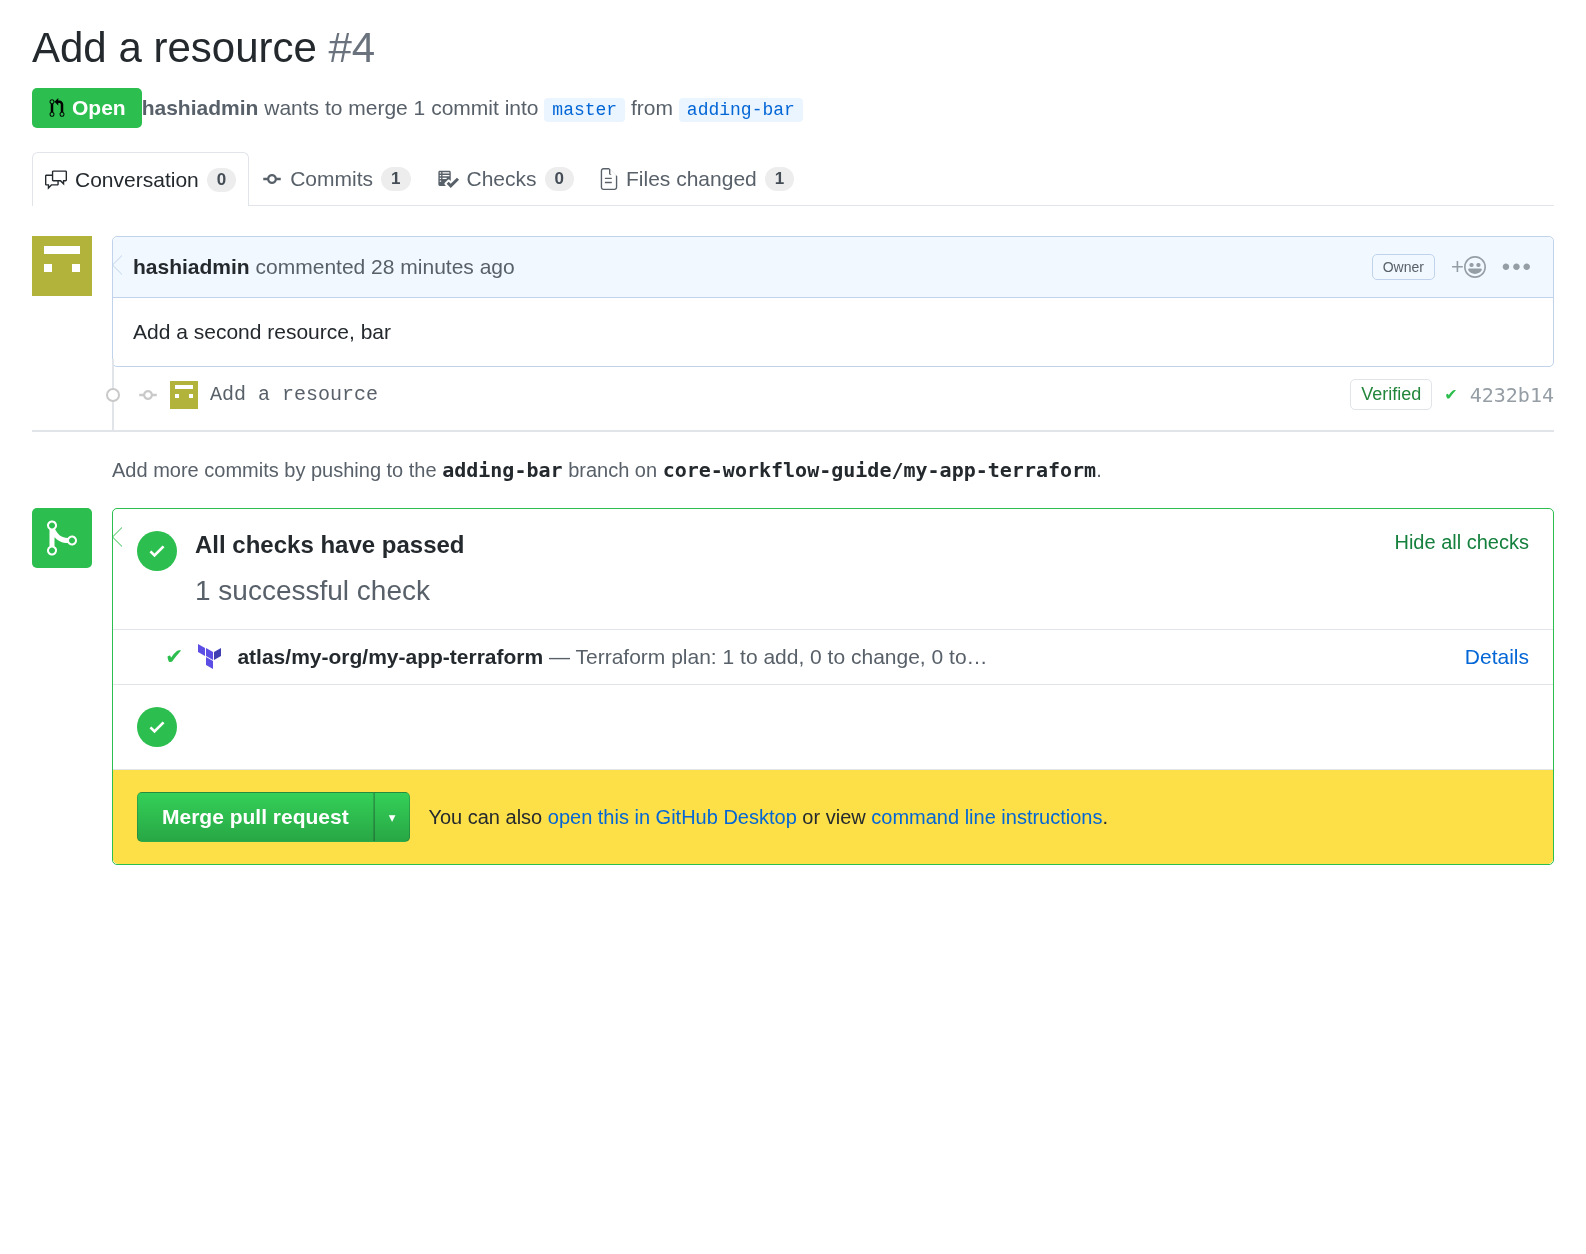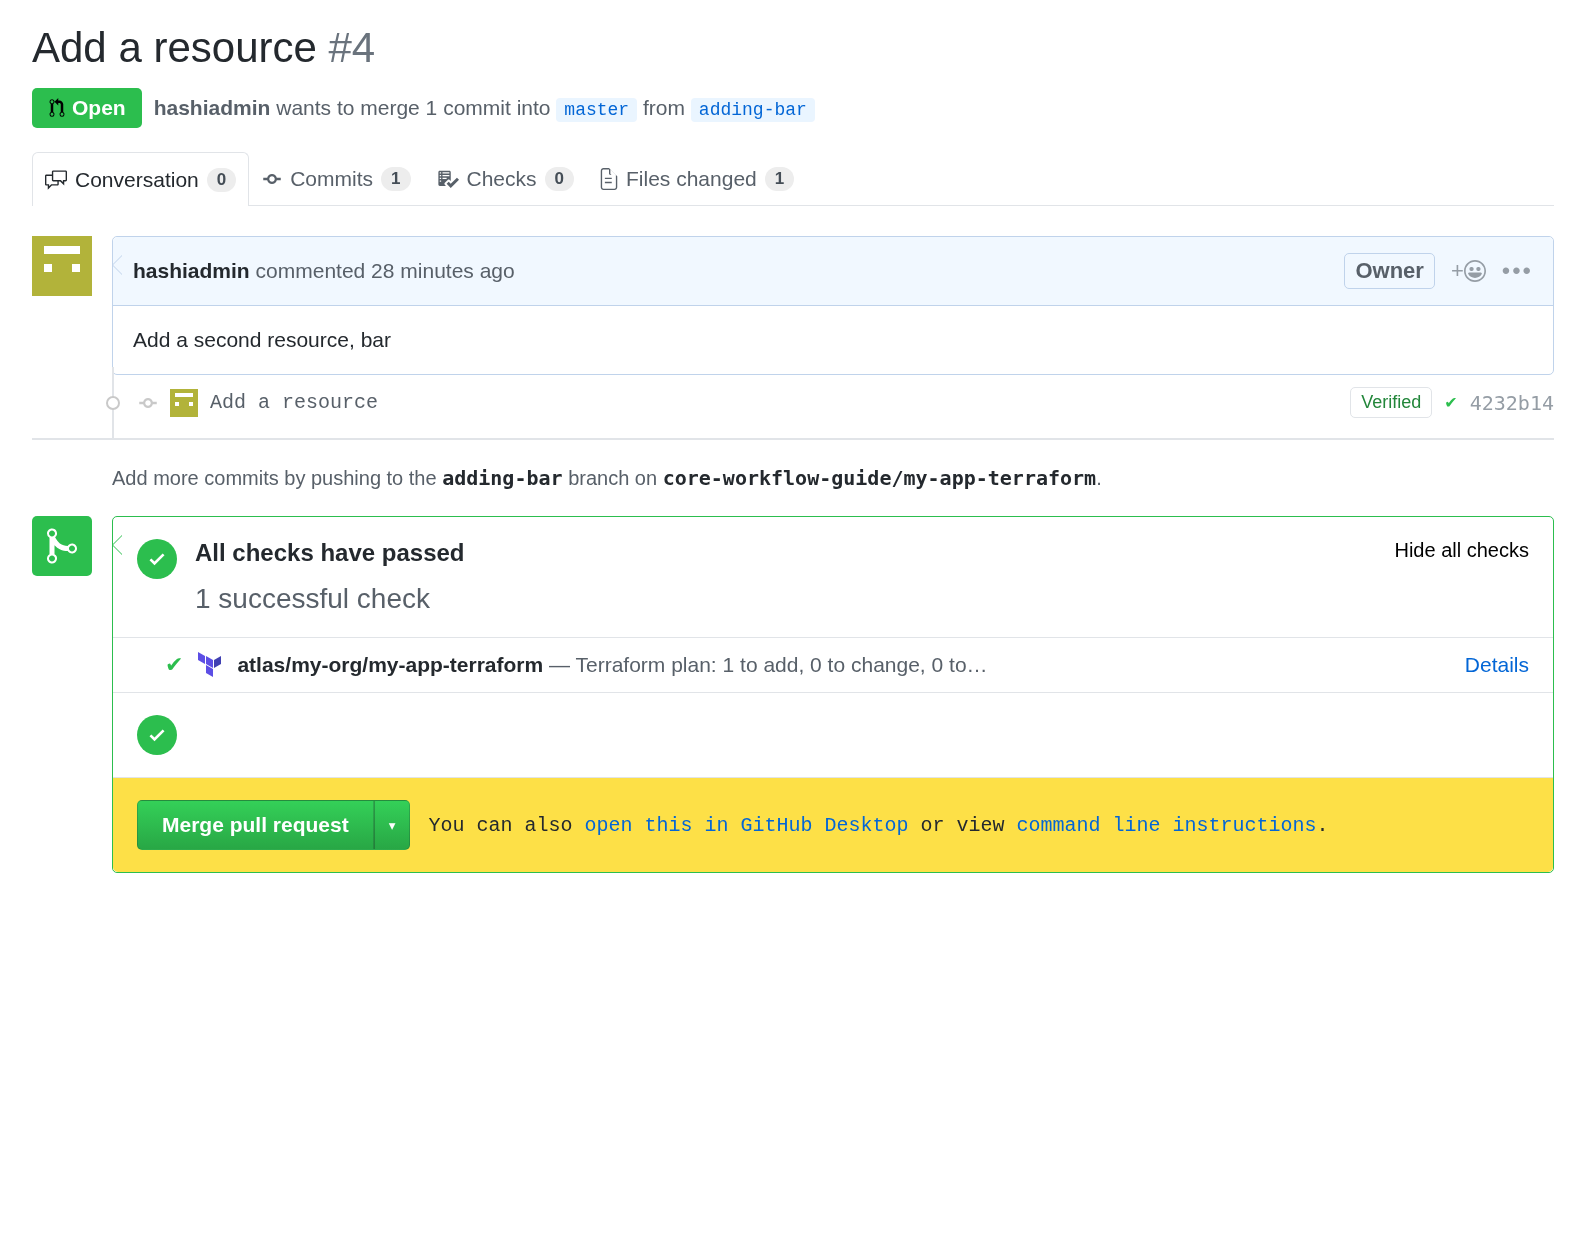--- a/index.html
+++ b/index.html
@@ -9,21 +9,21 @@
   background: #fff;
   padding: 24px 32px;
   width: 1586px;
 }
 .pr-title {
   font-size: 42px;
   font-weight: 400;
   margin-bottom: 16px;
 }
 .pr-title .num { color: #6a737d; }
-.meta-row { display: flex; align-items: center; gap: 12px; font-size: 21px; color: #586069; margin-bottom: 24px; }
+.meta-row { display: flex; align-items: center; gap: 0; font-size: 21px; color: #586069; margin-bottom: 24px; }
 .state-badge {
   background: #2cbe4e;
   color: #fff;
   padding: 8px 16px;
   border-radius: 5px;
   font-weight: 600;
   font-size: 21px;
   display: inline-flex;
   align-items: center;
   gap: 6px;
@@ -133,22 +133,22 @@
   font-size: 21px;
   color: #586069;
   border-radius: 5px 5px 0 0;
 }
 .comment-header strong { color: #24292e; font-weight: 600; }
 .comment-actions { display: flex; align-items: center; gap: 16px; }
 .owner-badge {
   border: 1px solid #c0d3eb;
   border-radius: 5px;
   padding: 4px 10px;
-  font-size: 22px;
-  font-weight: 700;
+  font-size: 14px;
+  font-weight: 400;
   color: #586069;
 }
 .emoji-add { color: #959da5; font-size: 22px; display:inline-flex; align-items:center; }
 .kebab { color: #959da5; font-size: 24px; letter-spacing: 2px; }
 .comment-body {
   padding: 22px 20px;
   font-size: 21px;
 }
 
 .commit-row {
@@ -245,21 +245,21 @@
   background: #2cbe4e;
   border-radius: 50%;
   display: flex;
   align-items: center;
   justify-content: center;
   flex-shrink: 0;
 }
 .circle-check svg { fill: #fff; }
 .panel-title { font-size: 24px; font-weight: 600; color: #24292e; }
 .panel-sub { font-size: 28px; color: #586069; margin-top: 16px; }
-.hide-link { margin-left: auto; color: #000000; font-size: 20px; cursor: pointer; text-align: right; }
+.hide-link { margin-left: auto; color: #15803d; font-size: 20px; cursor: pointer; text-align: right; }
 .check-line {
   padding: 14px 24px 14px 52px;
   border-bottom: 1px solid #e1e4e8;
   display: flex;
   align-items: center;
   gap: 14px;
   font-size: 21px;
 }
 .check-line .tick { color: #2cbe4e; font-size: 22px; }
 .tf-logo {
@@ -284,21 +284,21 @@
 }
 .merge-caret {
   background-image: linear-gradient(#34d058, #28a745);
   border: 1px solid rgba(27,31,35,.2);
   border-left: 1px solid rgba(27,31,35,.3);
   color: #fff;
   padding: 12px 14px;
   border-radius: 0 5px 5px 0;
   cursor: pointer;
 }
-.merge-help { font-size: 20px; color: #24292e; font-family: Liberation Mono, monospace; }
+.merge-help { font-size: 20px; color: #24292e; }
 .merge-help a { color: #0366d6; }
 </style>
 </head>
 <body>
 
 <h1 class="pr-title">
   <span>Add a resource</span>
   <span class="num">#4</span>
 </h1>
 

